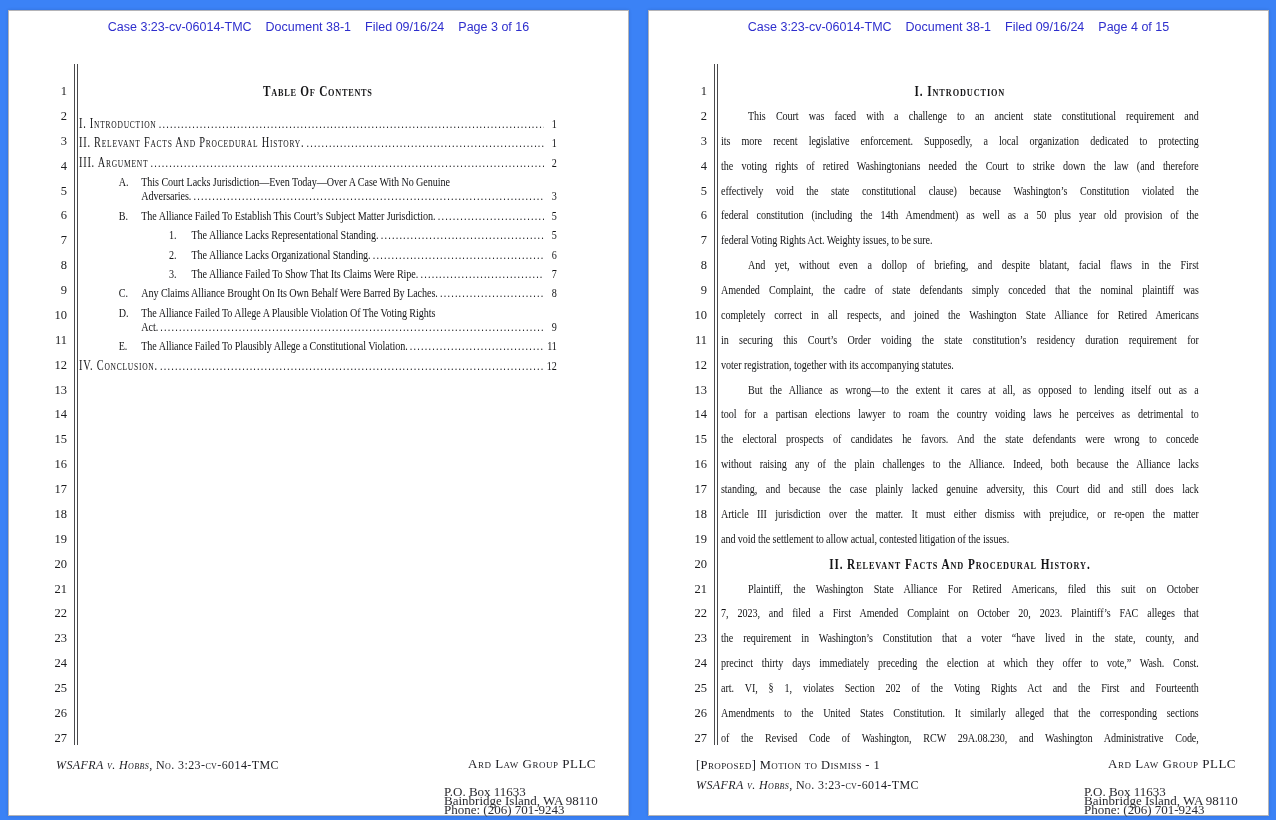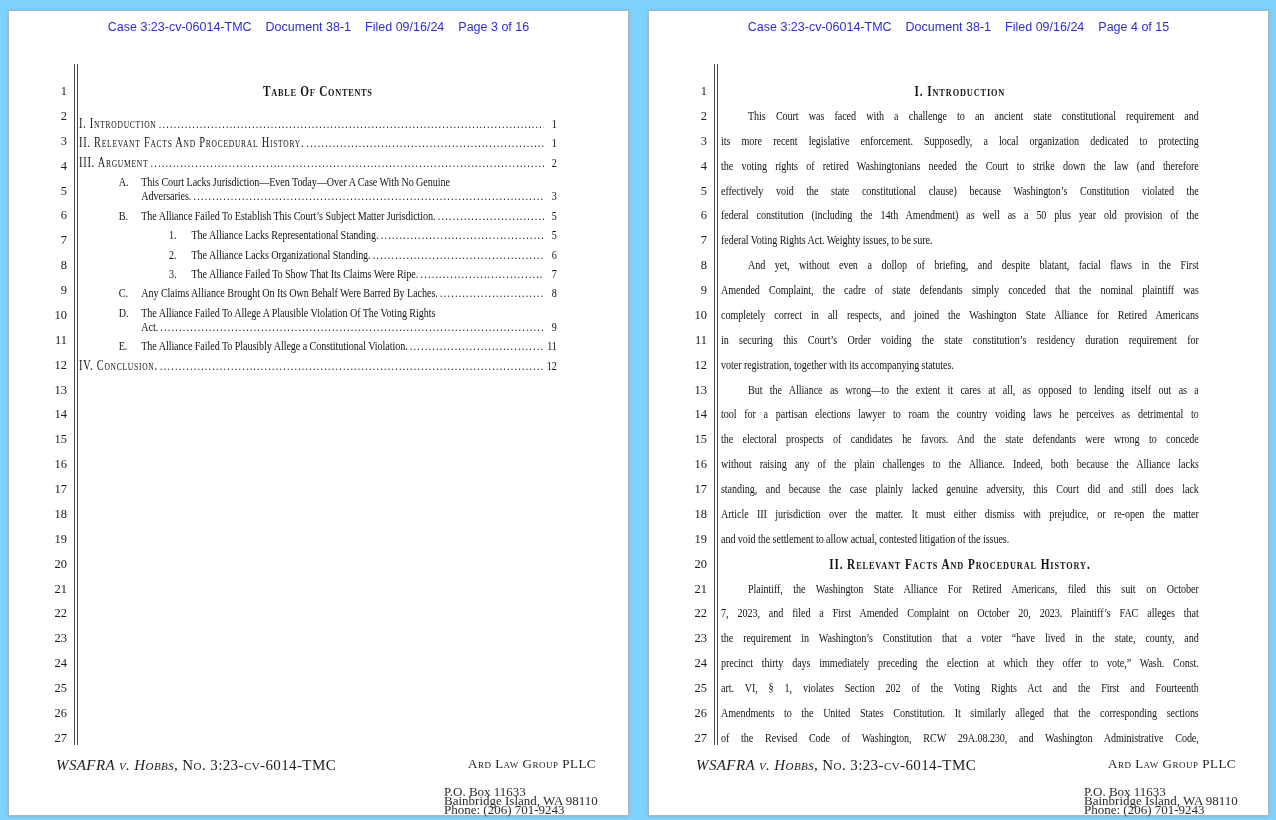--- a/index.html
+++ b/index.html
@@ -1,18 +1,18 @@
 <!DOCTYPE html>
 <html><head>
 <meta charset="utf-8">
 <style>
   html,body { margin:0; padding:0; background:#d0d0d2; }
   .canvas {
     position:relative; width:1276px; height:820px; overflow:hidden;
-    background:#7dd3fc; font-family:"Liberation Serif", serif; color:#16161a;
+    background:#3b82f6; font-family:"Liberation Serif", serif; color:#16161a;
   }
   .page {
     position:absolute; top:10px; width:621px; height:806px;
     background:#ffffff; border:1px solid #b4b4b8; box-sizing:border-box;
     box-shadow:0 0 3px rgba(0,0,0,.15);
   }
   .page.left  { left:8px; }
   .page.right { left:648px; }
 
   .stamp {
@@ -68,21 +68,21 @@
   .bl.end { text-align:left; }
   .bl.first { text-indent:36px; }
   .bl.heading {
     text-align:center; font-weight:bold; font-variant:small-caps;
     font-size:15px; letter-spacing:1.2px; text-indent:0;
   }
 
   
   .footer-left { position:absolute; left:47px; top:744px; }
   .f-title { font-size:12.5px; letter-spacing:0.4px; line-height:20px; color:#1b1b20; }
-  .f-case  { font-size:15px; letter-spacing:0.4px; line-height:20px; color:#1b1b20; }
+  .f-case  { font-size:12px; letter-spacing:0.4px; line-height:20px; color:#1b1b20; }
   .footer-firm { position:absolute; left:435px; top:744px; }
   .firm-name { font-size:13px; letter-spacing:0.5px; line-height:18px; color:#1b1b20;margin-left:24px; }
   .firm-addr { margin-top:14px; font-size:13px; line-height:9px; color:#2a2a30; }
 </style>
 </head>
 <body>
 
 <div class="canvas">
 
   <div class="page left">
@@ -296,20 +296,21 @@
         <div class="bl first">Plaintiff, the Washington State Alliance For Retired Americans, filed this suit on October</div>
         <div class="bl mid">7, 2023, and filed a First Amended Complaint on October 20, 2023. Plaintiff’s FAC alleges that</div>
         <div class="bl mid">the requirement in Washington’s Constitution that a voter “have lived in the state, county, and</div>
         <div class="bl mid">precinct thirty days immediately preceding the election at which they offer to vote,” Wash. Const.</div>
         <div class="bl mid">art. VI, § 1, violates Section 202 of the Voting Rights Act and the First and Fourteenth</div>
         <div class="bl mid">Amendments to the United States Constitution. It similarly alleged that the corresponding sections</div>
         <div class="bl mid">of the Revised Code of Washington, RCW 29A.08.230, and Washington Administrative Code,</div>
       </div>
 
     <div class="footer-left">
+      <div class="f-title sc">[Proposed] Motion to Dismiss - 1</div>
       <div class="f-case sc"><span class="it">WSAFRA v. Hobbs</span><span>, No. 3:23-cv-6014-TMC</span></div>
     </div>
     <div class="footer-firm">
       <div class="firm-name sc">Ard Law Group PLLC</div>
       <div class="firm-addr">
           <div>P.O. Box 11633</div>
           <div>Bainbridge Island, WA 98110</div>
           <div>Phone: (206) 701-9243</div>
         </div>
     </div>

